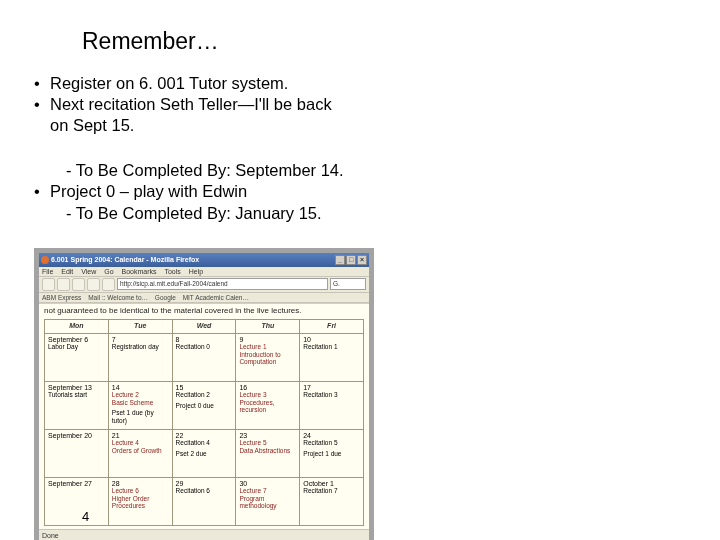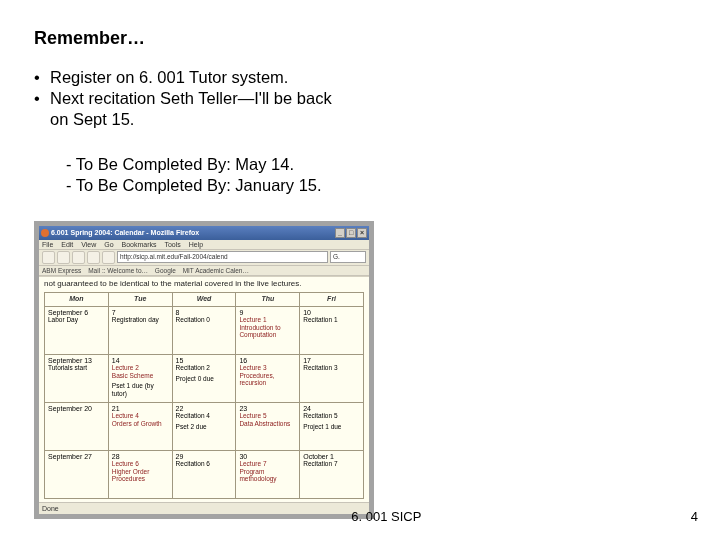--- a/index.html
+++ b/index.html
@@ -9,23 +9,24 @@
     background: #fff;
     font-family: Arial, Helvetica, sans-serif;
     color: #000;
     position: relative;
     overflow: hidden;
   }
   .slide {
     padding: 28px 34px 0 34px;
   }
   .title {
-    font-size: 18px;
-    font-weight: bold;
+    font-size: 23px;
+    font-weight: normal;
     margin-bottom: 18px;
+    margin-left: 48px;
   }
   .cols {
     display: flex;
     gap: 24px;
     flex-direction: column;
   }
   .left {
     width: 310px;
     font-size: 16.5px;
     line-height: 1.28;
@@ -179,21 +180,24 @@
 
 <div class="slide">
   <div class="title">Remember…</div>
   <div class="cols">
     <div class="left">
       <ul>
         <li>Register on 6. 001 Tutor system.</li>
         <li>Next recitation Seth Teller—I'll be back on Sept 15.</li>
       </ul>
       <div class="gap"></div>
-      <div class="sub">- To Be Completed By: May 14.</div>
+      <div class="sub">- To Be Completed By: September 14.</div>
+      <ul>
+        <li>Project 0 – play with Edwin</li>
+      </ul>
       <div class="sub">- To Be Completed By: January 15.</div>
     </div>
 
     <div class="browser">
       <div class="titlebar">
         <span style="width:8px;height:8px;background:#e07030;border-radius:50%;margin-right:2px;"></span>
         <span>6.001 Spring 2004: Calendar - Mozilla Firefox</span>
         <span class="spacer"></span>
         <span class="winbtn">_</span>
         <span class="winbtn">□</span>
@@ -341,15 +345,14 @@
       <div class="statusbar">
         <span>Done</span>
         <span class="grow"></span>
       </div>
     </div>
   </div>
 </div>
 
 <div class="footer">
   <span style="width:60px"></span>
-  <span class="center">6. 001 SICP</span>
   <span>4</span>
 </div>
 
 </body></html>

